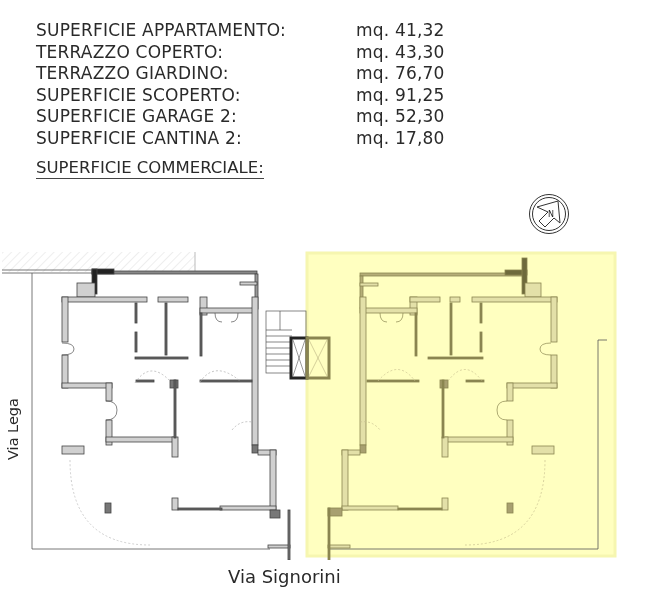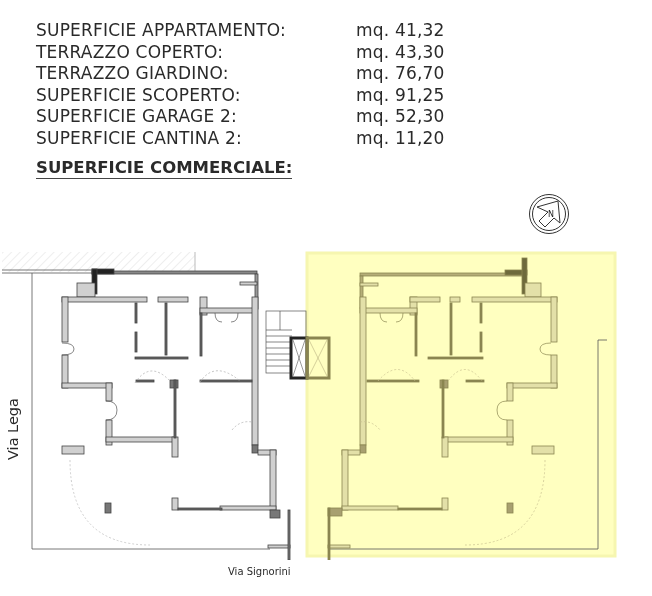--- a/index.html
+++ b/index.html
@@ -3,27 +3,27 @@
 <meta charset="utf-8">
 <style>
   html, body { margin: 0; padding: 0; background: #ffffff; }
   body { width: 652px; height: 596px; position: relative; overflow: hidden;
          font-family: "DejaVu Sans", sans-serif; color: #222; }
   .areas { position: absolute; left: 36px; top: 20px; width: 440px; }
   .row { display: flex; height: 21.5px; align-items: flex-start; font-size: 17px;
          letter-spacing: 0.2px; color: #2a2a2a; }
   .row .lbl { width: 320px; white-space: nowrap; }
   .row .val { white-space: nowrap; }
-  .total { display: flex; margin-top: 9px; font-size: 16.5px; font-weight: bold; color: #2a2a2a; align-items: center; }
+  .total { display: flex; margin-top: 9px; font-size: 16.5px; font-weight: normal; color: #2a2a2a; align-items: center; }
   .total .lbl { width: 320px; white-space: nowrap; }
   .total .lbl span { border-bottom: 1.6px solid #444; padding-bottom: 1px; }
   .total .val { white-space: nowrap; }
   .compass { position: absolute; left: 528px; top: 193px; width: 42px; height: 42px; }
   .plan { position: absolute; left: 0; top: 240px; width: 652px; height: 320px; }
-  .street-bottom { position: absolute; left: 228px; top: 566px; font-size: 10px; color: #2a2a2a; }
+  .street-bottom { position: absolute; left: 228px; top: 566px; font-size: 18px; color: #2a2a2a; }
   .street-left { position: absolute; left: 5px; top: 460px; font-size: 14.5px; color: #2a2a2a;
                  transform: rotate(-90deg); transform-origin: 0 0; white-space: nowrap; }
 </style>
 </head>
 <body>
 
 <div class="areas">
   <div class="row">
     <span class="lbl">SUPERFICIE APPARTAMENTO:</span>
     <span class="val">mq. 41,32</span>
@@ -39,21 +39,21 @@
   <div class="row">
     <span class="lbl">SUPERFICIE SCOPERTO:</span>
     <span class="val">mq. 91,25</span>
   </div>
   <div class="row">
     <span class="lbl">SUPERFICIE GARAGE 2:</span>
     <span class="val">mq. 52,30</span>
   </div>
   <div class="row">
     <span class="lbl">SUPERFICIE CANTINA 2:</span>
-    <span class="val">mq. 11,20</span>
+    <span class="val">mq. 17,80</span>
   </div>
   <div class="total">
     <span class="lbl"><span>SUPERFICIE COMMERCIALE:</span></span>
   </div>
 </div>
 
 <svg class="compass" viewBox="0 0 42 42">
   <circle cx="21" cy="21" r="19.5" fill="none" stroke="#333" stroke-width="1"></circle>
   <circle cx="21" cy="21" r="16.5" fill="none" stroke="#333" stroke-width="1"></circle>
   <path d="M9 14 L30 8 L32 30 L26 25 L17 34 L11 28 L20 19 Z" fill="#fff" stroke="#333" stroke-width="1"></path>

